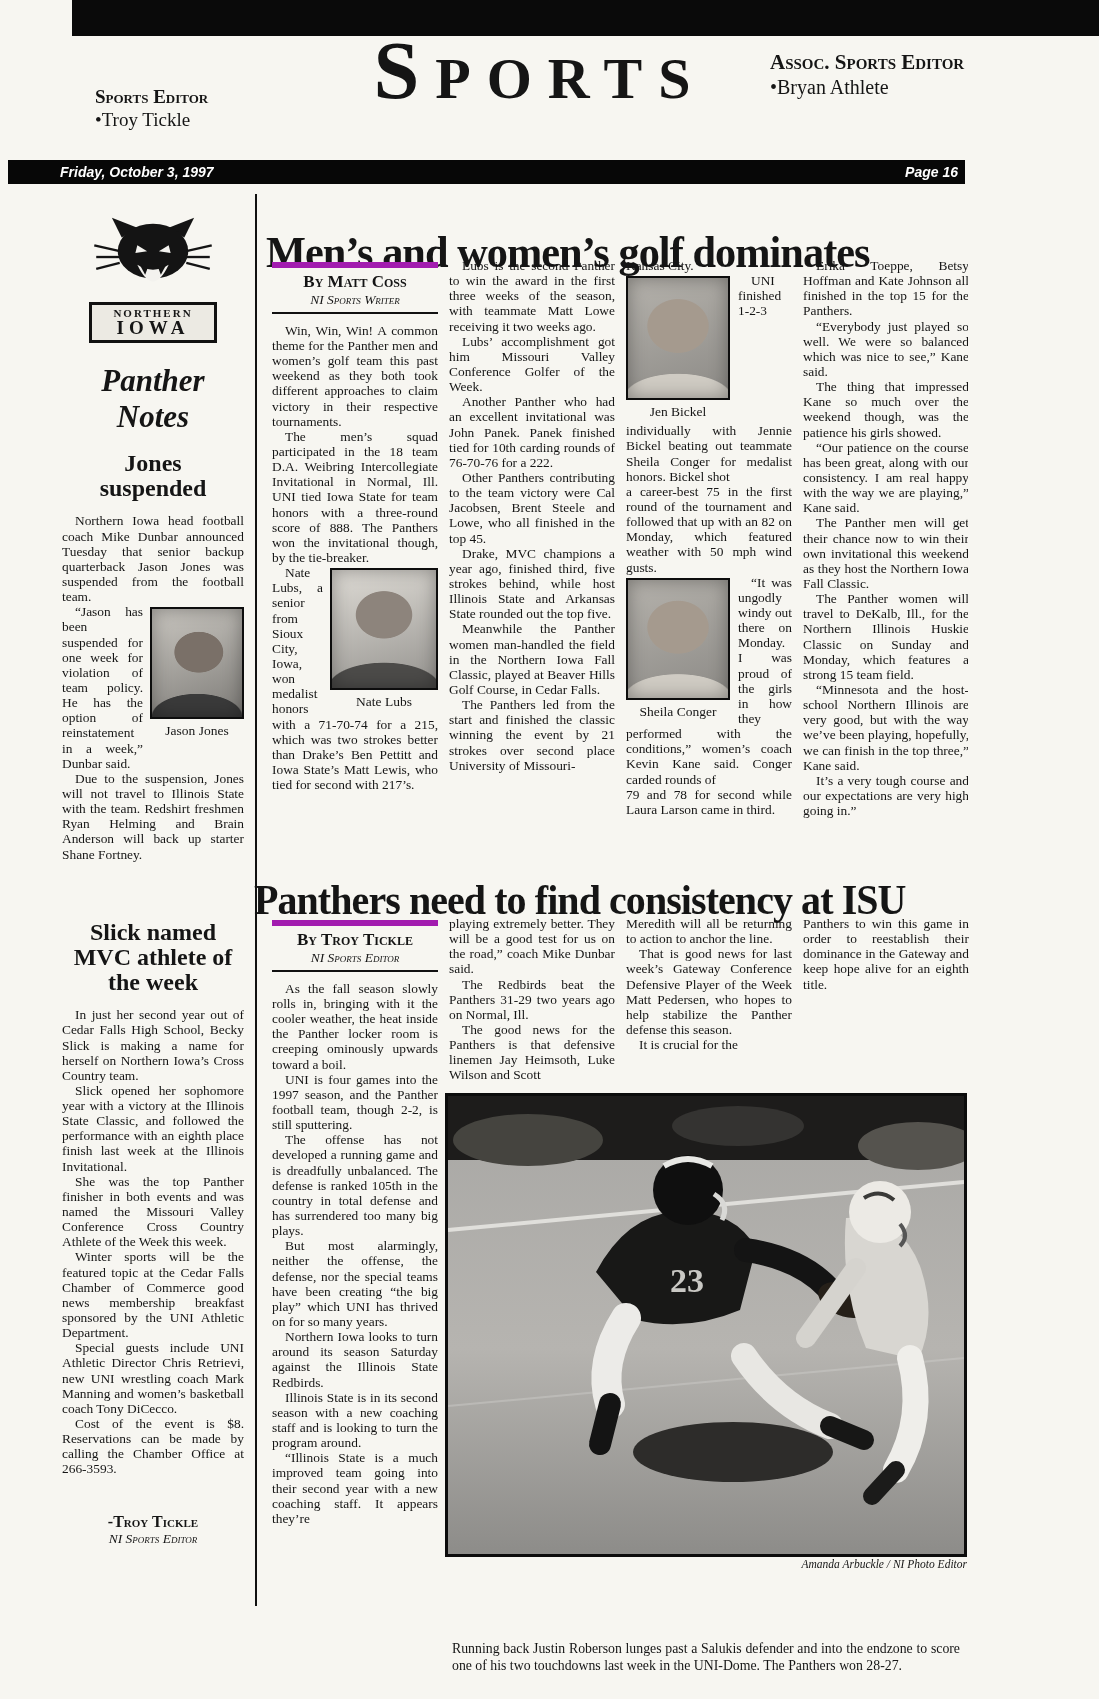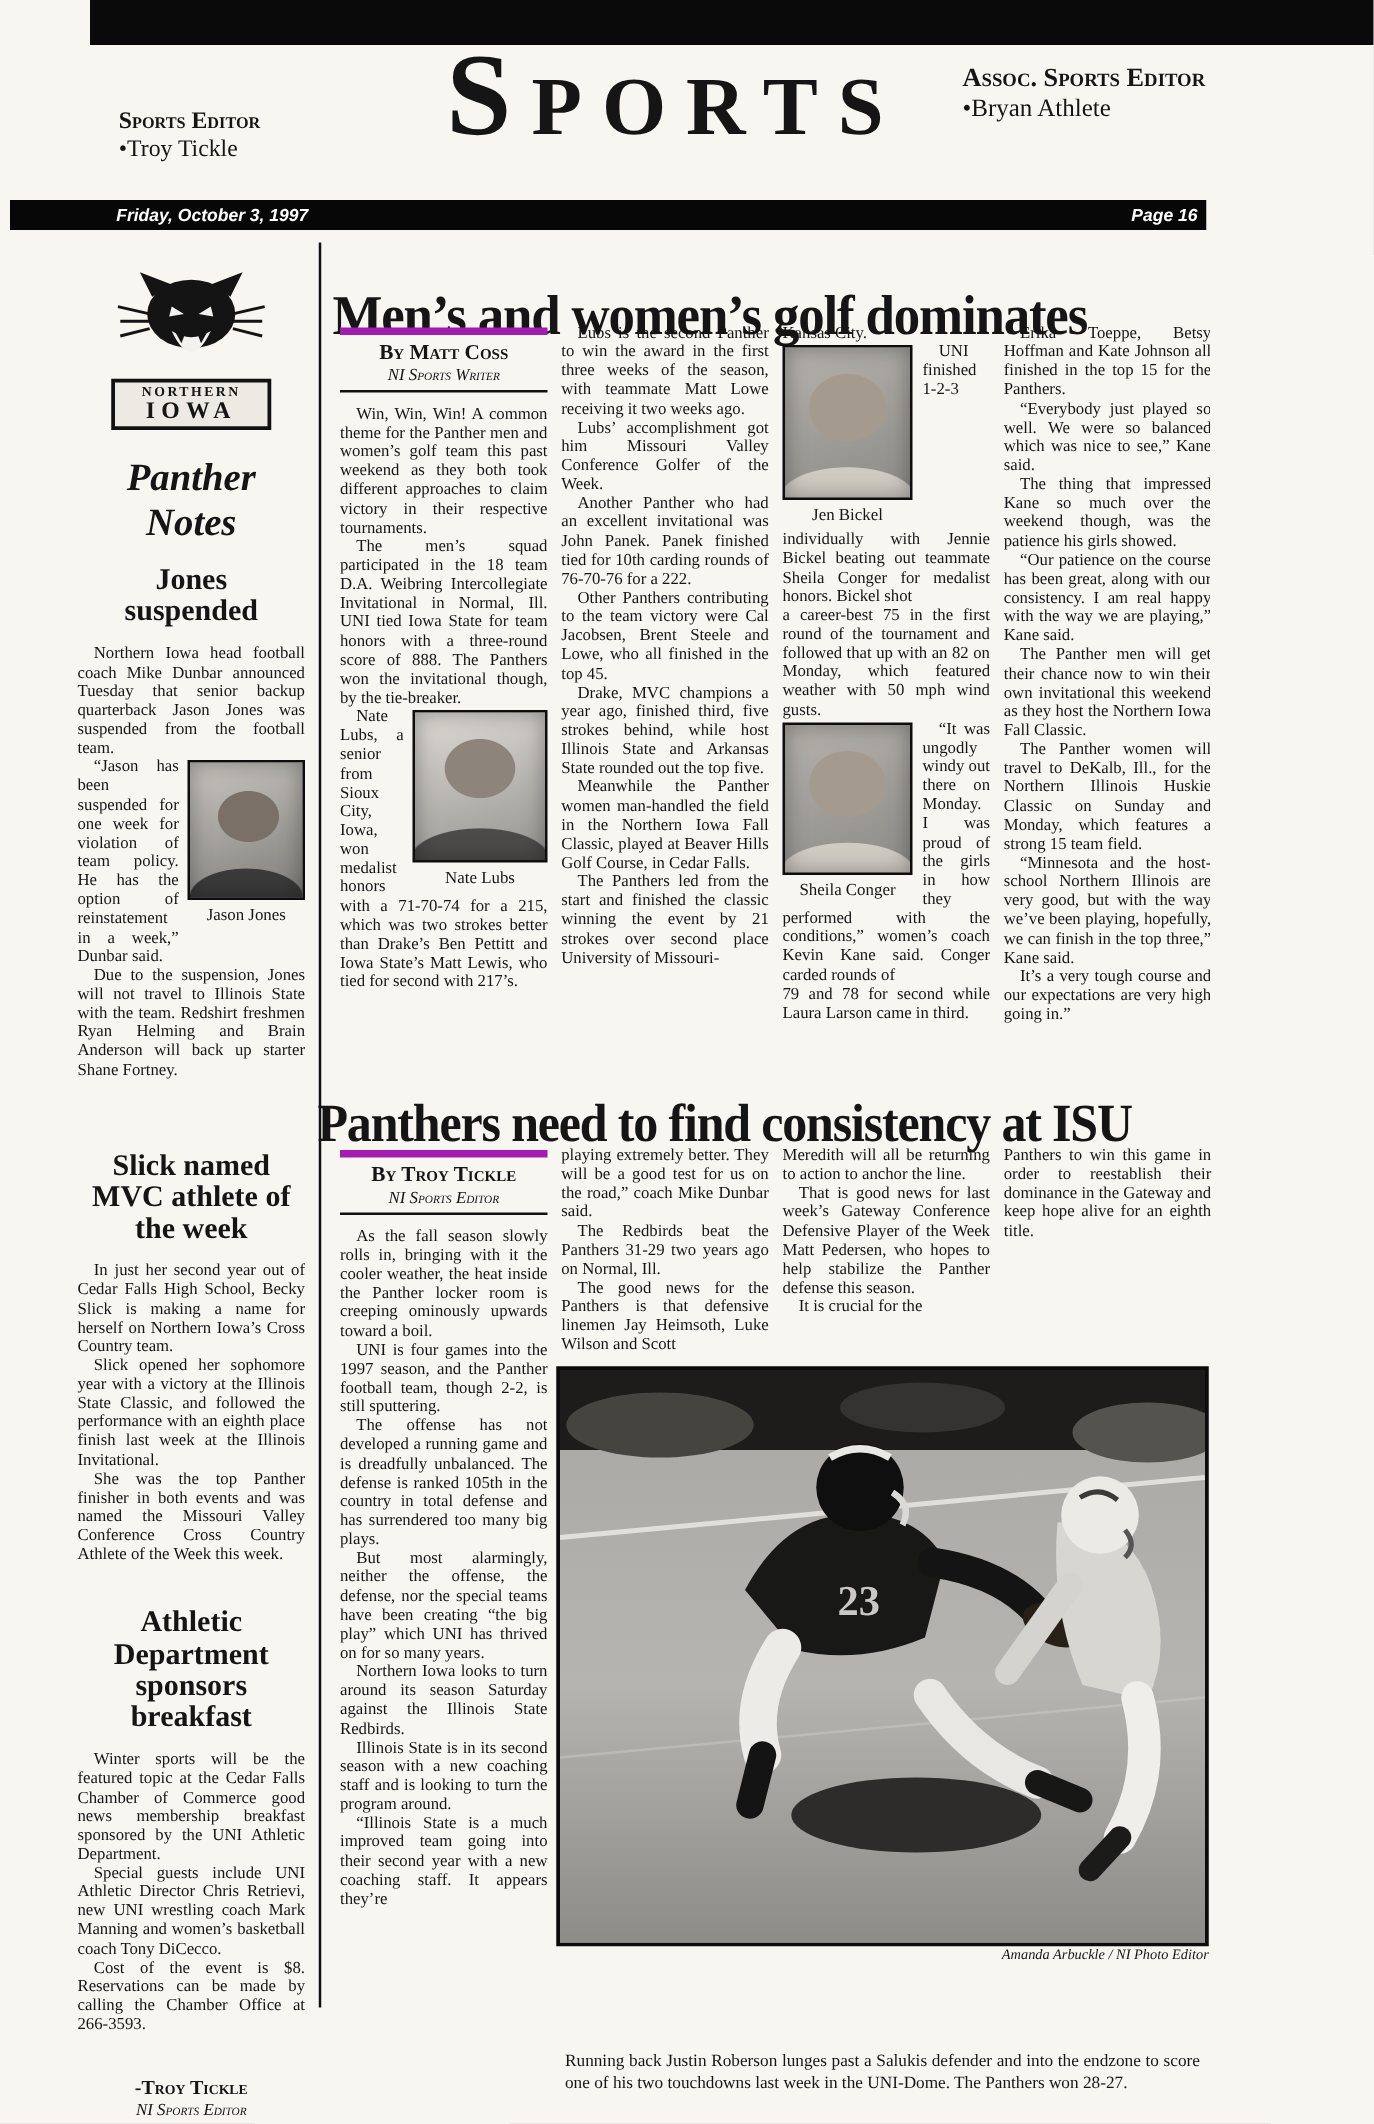--- a/index.html
+++ b/index.html
@@ -5,31 +5,31 @@
   html,body{margin:0;padding:0;background:#d8d6d2;}
   .page{position:relative;width:1099px;height:1699px;background:#f7f6f1;margin:0 auto;
         font-family:"Liberation Serif", serif;color:#151515;overflow:hidden;}
 
   
   .topbar{position:absolute;left:72px;top:0;width:1027px;height:36px;background:#0a0a0a;}
   .mast-left{position:absolute;left:95px;top:86px;}
   .mast-left .role{font-variant:small-caps;font-weight:bold;font-size:19px;line-height:1.15;}
   .mast-left .name{font-size:19px;line-height:1.25;}
   .mast-title{position:absolute;left:330px;top:30px;width:420px;text-align:center;
-              font-weight:bold;font-size:66px;line-height:1;letter-spacing:16px;
+              font-weight:bold;font-size:58px;line-height:1;letter-spacing:16px;
               text-transform:uppercase;}
   .mast-title::first-letter{font-size:1.42em;}
   .mast-right{position:absolute;left:770px;top:50px;}
   .mast-right .role{font-variant:small-caps;font-weight:bold;font-size:21px;line-height:1.15;}
   .mast-right .name{font-size:20px;line-height:1.3;}
 
   .dateline{position:absolute;left:8px;top:160px;width:957px;height:24px;background:#070707;
             color:#fff;font-family:"Liberation Sans",sans-serif;font-weight:bold;font-style:italic;
             font-size:14px;display:flex;justify-content:space-between;align-items:center;}
-  .dateline .d{padding-left:85px;}
+  .dateline .d{padding-left:52px;}
   .dateline .p{padding-right:7px;}
 
   
   .vrule{position:absolute;left:255px;top:194px;width:2px;height:1412px;background:#111;}
 
   .sidebar{position:absolute;left:62px;top:200px;width:182px;}
   .logo-wrap{width:128px;margin:12px auto 4px;text-align:center;}
   .logo-box{border:3px solid #111;background:#eceae3;padding:2px 0 3px;margin-top:-6px;}
   .logo-box .l1{font-weight:bold;font-size:11px;letter-spacing:2px;text-transform:uppercase;}
   .logo-box .l2{font-weight:bold;font-size:19px;letter-spacing:5px;text-transform:uppercase;line-height:.95;}
@@ -161,21 +161,20 @@
         </div>
     </div>
 
     <h3 class="subhead mt-lg">Slick named MVC athlete of the week</h3>
     <div class="bodytext">
         <p>In just her second year out of Cedar Falls High School, Becky Slick is making a name for herself on Northern Iowa’s Cross Country team.</p>
         <p>Slick opened her sophomore year with a victory at the Illinois State Classic, and followed the performance with an eighth place finish last week at the Illinois Invitational.</p>
         <p>She was the top Panther finisher in both events and was named the Missouri Valley Conference Cross Country Athlete of the Week this week.</p>
       </div>
 
-    <h3 class="subhead mt-md">Athletic Department sponsors breakfast</h3>
     <div class="bodytext">
         <p>Winter sports will be the featured topic at the Cedar Falls Chamber of Commerce good news membership breakfast sponsored by the UNI Athletic Department.</p>
         <p>Special guests include UNI Athletic Director Chris Retrievi, new UNI wrestling coach Mark Manning and women’s basketball coach Tony DiCecco.</p>
         <p>Cost of the event is $8. Reservations can be made by calling the Chamber Office at 266-3593.</p>
       </div>
 
     <div class="signoff">
       <div class="n">-Troy Tickle</div>
       <div class="t">NI Sports Editor</div>
     </div>

